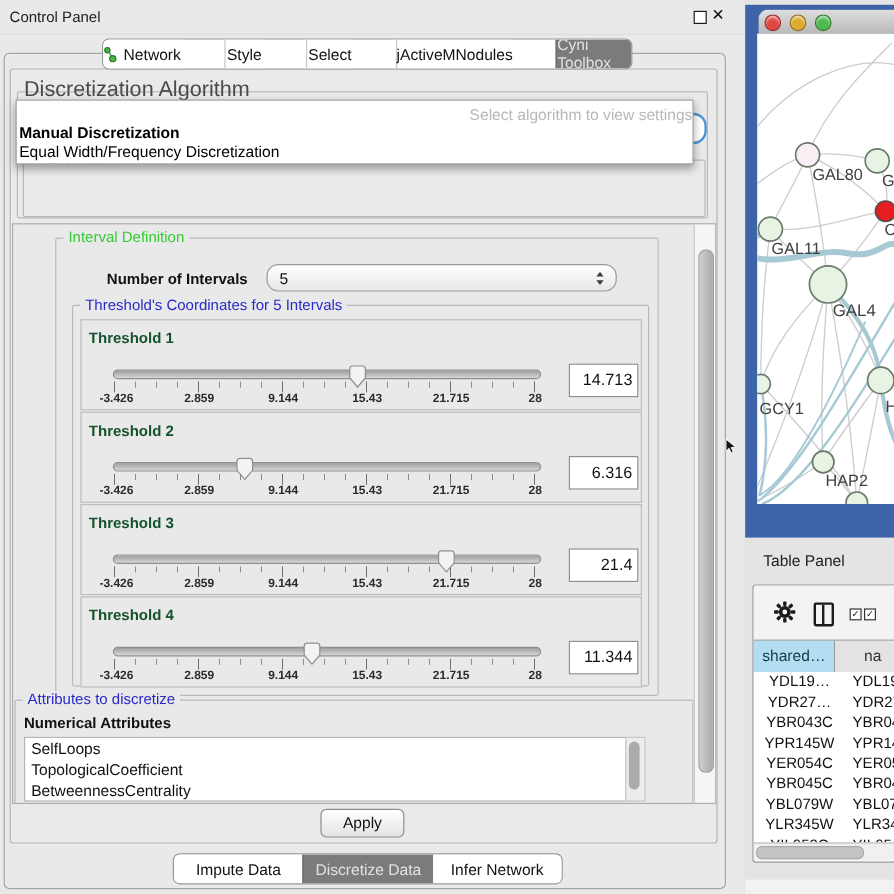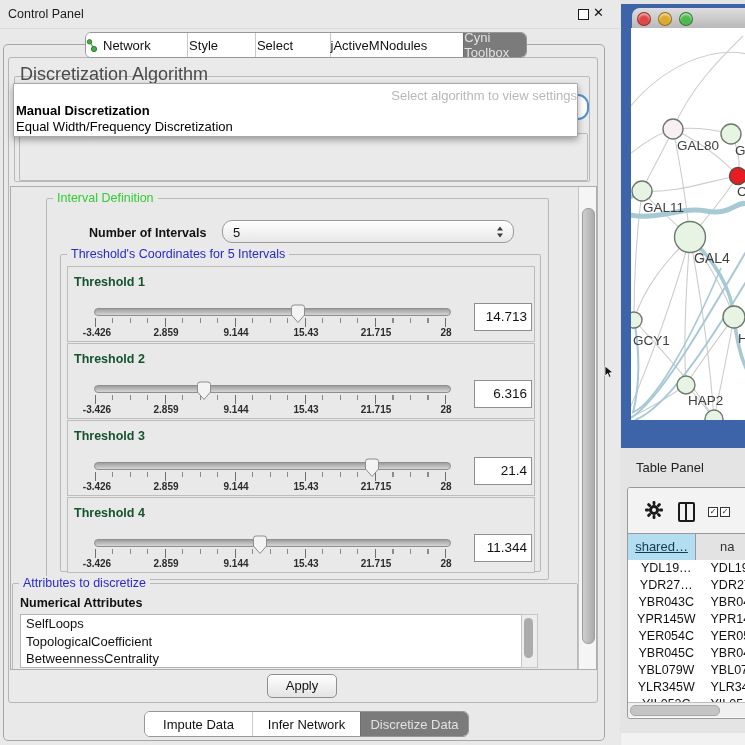--- a/index.html
+++ b/index.html
@@ -103,21 +103,21 @@
       box-shadow:inset 0 2px 2px rgba(255,255,255,.55);}
   .net-canvas{left:631px;top:28px;width:114px;height:392px;background:#fff;overflow:hidden;}
 
   .tp-title{left:636px;top:460px;font-size:13px;color:#222;}
   .table-panel{left:627px;top:487px;width:121px;height:230px;background:#fbfbfb;border:1px solid #9a9a9a;border-radius:3px;overflow:hidden;}
   .tp-toolbar{position:absolute;left:0;top:0;width:100%;height:45px;background:#f3f3f3;}
   .colsel-icon{position:absolute;left:50px;top:14px;width:13px;height:16px;border:2px solid #1a1a1a;border-radius:2px;}
   .colsel-icon:before{content:"";position:absolute;left:5px;top:0;width:2px;height:16px;background:#1a1a1a;}
   .cb{position:absolute;top:19px;width:8px;height:8px;border:1px solid #333;font-size:8px;line-height:8px;text-align:center;color:#222;background:#fff;}
   .tp-header{position:absolute;left:0;top:45px;width:160px;height:26px;border-top:1px solid #9a9a9a;border-bottom:1px solid #9a9a9a;display:flex;}
-  .th1{width:79px;background:var(--table-sel,#b3ddf0);border-right:1px solid #9a9a9a;text-align:center;line-height:26px;font-size:13px;color:#153a4d;text-decoration:underline;}
+  .th1{width:79px;background:var(--table-sel,#b3ddf0);border-right:1px solid #9a9a9a;text-align:center;line-height:26px;font-size:13px;color:#153a4d;}
   .th2{width:80px;background:#e3e3e3;line-height:26px;font-size:13px;color:#333;padding-left:24px;}
   .tp-rows{position:absolute;left:0;top:72px;width:160px;height:142px;overflow:hidden;background:#fff;}
   .tr{display:flex;height:17px;line-height:17px;font-size:12.5px;color:#111;}
   .tc1{width:79px;text-align:center;white-space:nowrap;overflow:hidden;}
   .tc2{width:80px;padding-left:6px;white-space:nowrap;}
   .hsb{position:absolute;left:0;top:214px;width:119px;height:14px;background:#f0f0f0;border-top:1px solid #bdbdbd;}
   .hsb .thumb-h{position:absolute;left:2px;top:2px;width:88px;height:9px;border-radius:5px;background:#c4c4c4;border:1px solid #a9a9a9;}
   .br-strip{left:621px;top:733px;width:124px;height:12px;background:#f2f2f2;}
 
   svg text{font-family:"Liberation Sans","DejaVu Sans",sans-serif;}
@@ -291,25 +291,25 @@
       <div class="thumb-v" style="top:21px;height:434px;"></div>
     </div>
   </div>
 
   <div class="abs apply-btn">Apply</div>
 
   <div class="abs tabbar bottom-tabs">
     <div class="tab bt">
       <span>Impute Data</span>
     </div>
+    <div class="tab bt sel">
+      <span>Discretize Data</span>
+    </div>
     <div class="tab bt">
       <span>Infer Network</span>
-    </div>
-    <div class="tab bt sel">
-      <span>Discretize Data</span>
     </div>
   </div>
 
   <svg class="abs" style="left:604px;top:365px" width="10" height="14" viewBox="0 0 10 14">
     <path d="M1 1 L1 11 L3.6 8.6 L5.2 12.4 L7 11.6 L5.4 7.9 L9 7.6 Z" fill="#111" stroke="#fff" stroke-width="0.8"></path>
   </svg>
 
   <div class="abs net-frame"></div>
   <div class="abs net-titlebar"></div>
   <div class="abs tl" style="left:637px;background:var(--traffic-red,#df4744)"></div>

